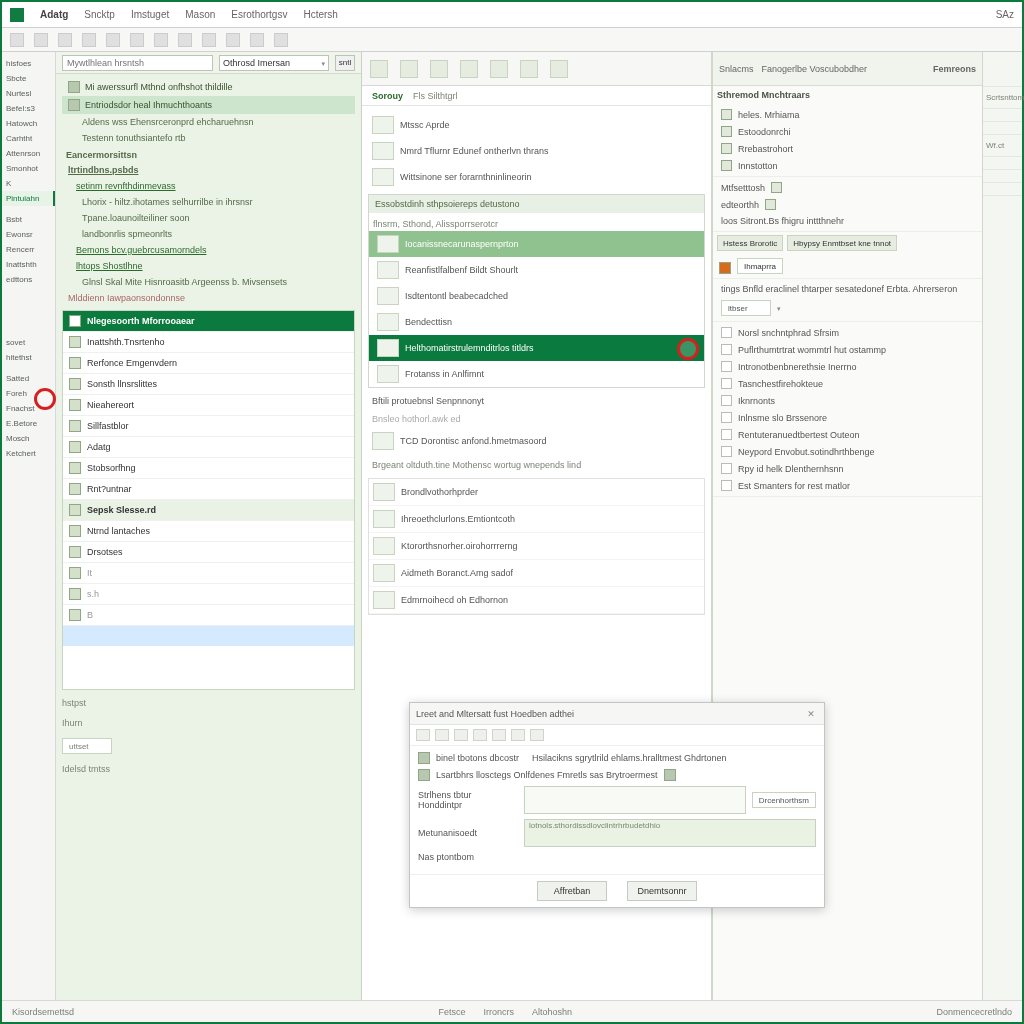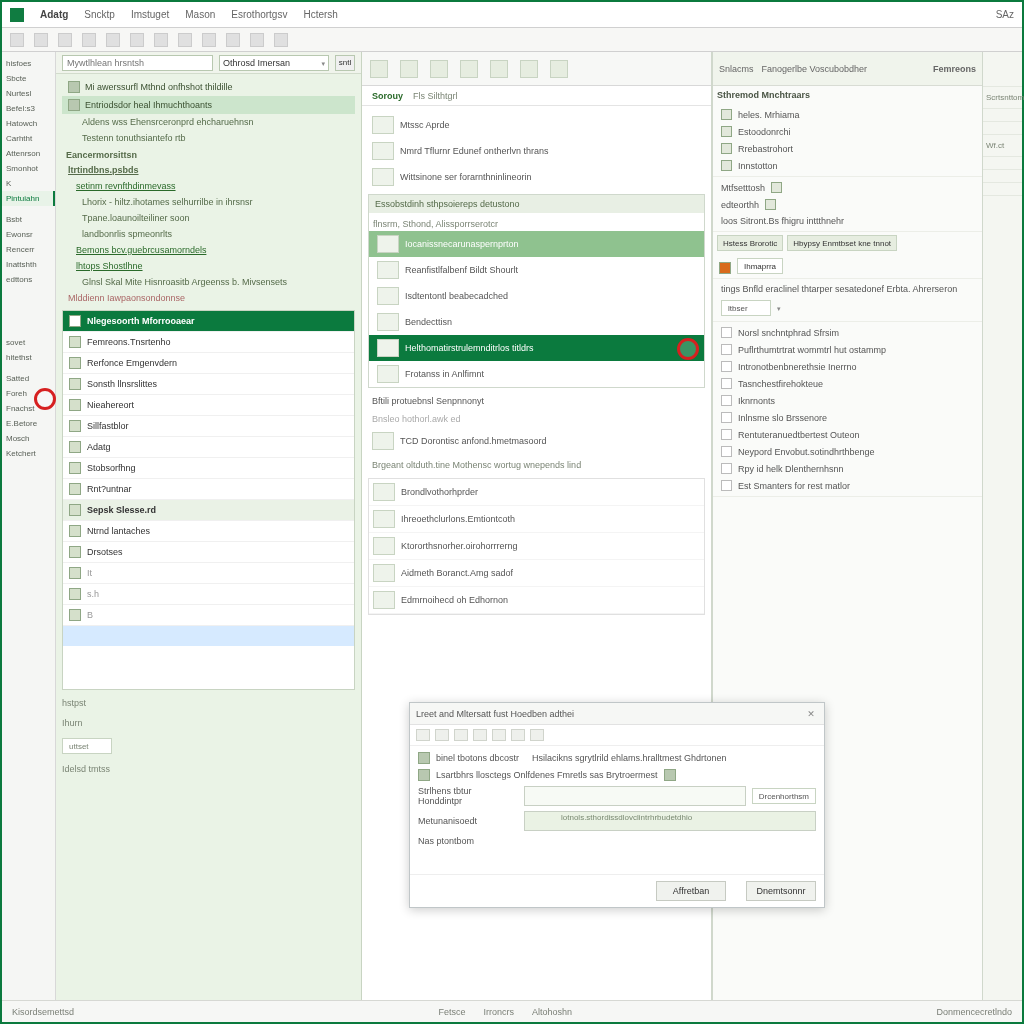--- a/index.html
+++ b/index.html
@@ -83,22 +83,22 @@
   .strip-lbl { font-size: 8px; color: #7b8575; padding: 6px 3px; border-top: 1px solid #e4e8e0; }
 
   
   .dialog { position: absolute; left: 409px; top: 702px; width: 416px; height: 206px; background: #fff; border: 1px solid #c0c6c8; box-shadow: 0 2px 10px rgba(0,0,0,0.2); display: flex; flex-direction: column; }
   .dlg-title { height: 22px; background: #f6f7f5; border-bottom: 1px solid #e2e2e2; display: flex; align-items: center; justify-content: space-between; padding: 0 6px; font-size: 9px; color: #555; }
   .dlg-close { width: 14px; height: 14px; color: #888; display: flex; align-items: center; justify-content: center; cursor: default; }
   .dlg-toolbar { display: flex; align-items: center; gap: 5px; padding: 4px 6px; border-bottom: 1px solid #eee; }
   .dlg-tb-icon { width: 14px; height: 12px; background: #eef0ec; border: 1px solid #d0d4cc; }
   .dlg-body { flex: 1; padding: 6px 8px; display: flex; flex-direction: column; gap: 5px; }
   .dlg-row { display: flex; align-items: center; gap: 6px; font-size: 9px; color: #555; }
-  .dlg-field { flex: 1; height: 20px; border: 1px solid #c8d0c4; background: #f7faf5; padding-left: 32px; }
-  .dlg-btns { display: flex; justify-content: flex-end; gap: 20px; padding: 6px 8px; border-top: 1px solid #eee; }
+  .dlg-field { flex: 1; height: 28px; border: 1px solid #c8d0c4; background: #f7faf5; }
+  .dlg-btns { display: flex; justify-content: center; gap: 20px; padding: 6px 8px; border-top: 1px solid #eee; }
   .dlg-btn { height: 20px; min-width: 70px; border: 1px solid #c6cac2; background: #f0f2ee; font-size: 9px; display: flex; align-items: center; justify-content: center; cursor: default; }
 
   
   .statusbar { height: 22px; background: #f6f7f5; border-top: 1px solid #d6d8d3; display: flex; align-items: center; padding: 0 10px; gap: 18px; font-size: 9px; color: #7a7f76; }
   .sb-spacer { flex: 1; }
 
   .chev::after { content: "▾"; font-size: 7px; color: #888; }
 </style>
 </head>
 <body>
@@ -206,21 +206,21 @@
         <div class="nav-row" style="color:#a66">Mlddienn Iawpaonsondonnse</div>
 
         <div class="list-panel">
           <div class="list-item sel" style="background:#0b7a3e;color:#fff">
             <span class="nav-icon" style="background:#fff"></span>
             <span>Nlegesoorth Mforrooaear</span>
           </div>
           <div id="nav-list-items">
               <div class="list-item">
                 <span class="nav-icon"></span>
-                <span>Femreons.Tnsrtenho</span>
+                <span>Inattshth.Tnsrtenho</span>
               </div>
               <div class="list-item">
                 <span class="nav-icon"></span>
                 <span>Rerfonce Emgenvdern</span>
               </div>
               <div class="list-item">
                 <span class="nav-icon"></span>
                 <span>Sonsth llnsrslittes</span>
               </div>
               <div class="list-item">

